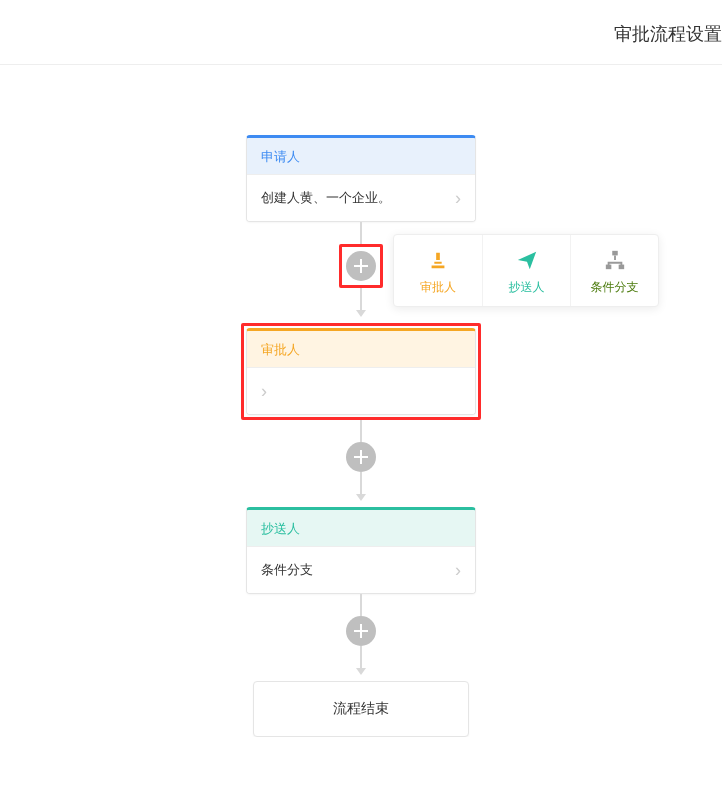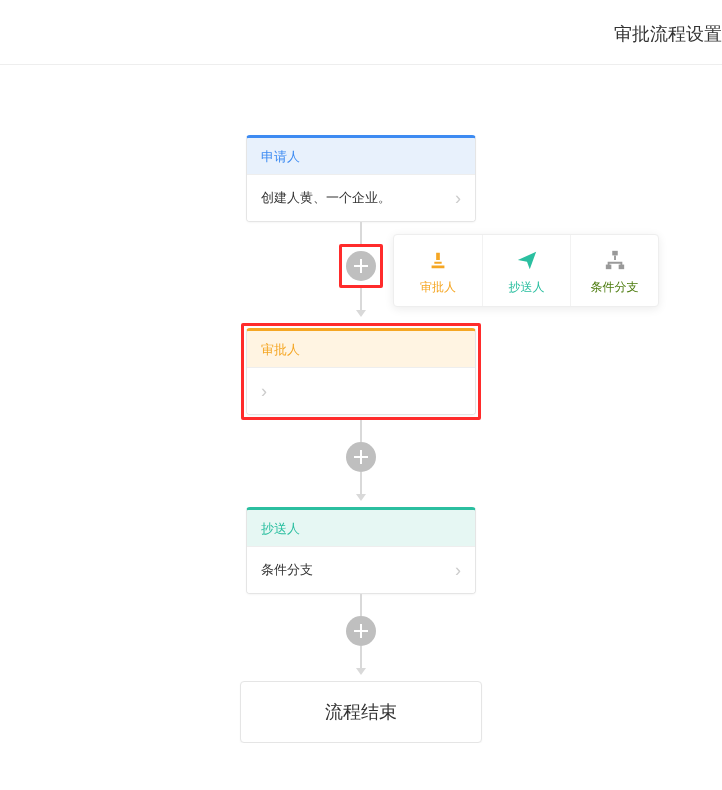--- a/index.html
+++ b/index.html
@@ -26,27 +26,27 @@
     cursor: pointer;
   }
   .chev { color: #ccc; font-size: 18px; line-height: 1; }
   .node.applicant { border-top: 3px solid #3d8bf2; }
   .node.applicant .node-hdr { background: #e8f1fc; color: #3d8bf2; }
   .node.approver { border-top: 3px solid #f5a623; }
   .node.approver .node-hdr { background: #fff4e2; color: #f5a623; }
   .node.cc { border-top: 3px solid #2bbfa0; }
   .node.cc .node-hdr { background: #e6f7f3; color: #2bbfa0; }
   .node.end {
-    width: 242px;
+    width: 216px;
     border: 1px solid #e5e5e5;
     border-radius: 4px;
     background: #fff;
     padding: 18px 14px;
     text-align: center;
-    font-size: 18px;
+    font-size: 14px;
     font-weight: 500;
   }
   .connector {
     display: flex; flex-direction: column; align-items: center;
   }
   .line { width: 2px; background: #d9d9d9; }
   .line.short { height: 22px; }
   .arrow {
     width: 0; height: 0;
     border-left: 5px solid transparent;

